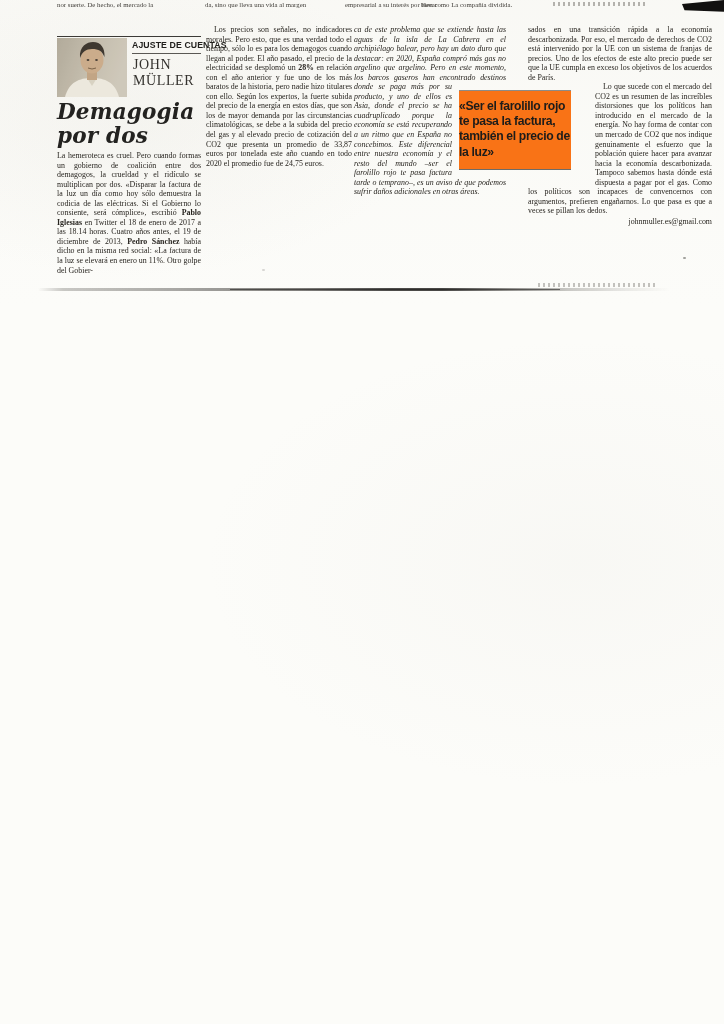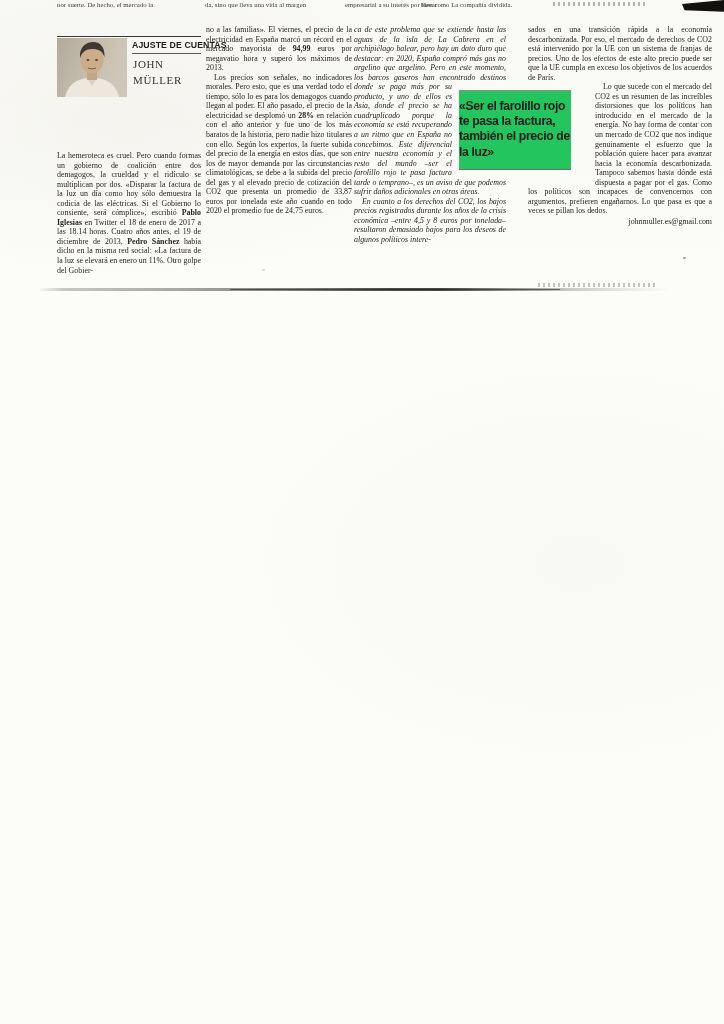--- a/index.html
+++ b/index.html
@@ -42,21 +42,21 @@
   .photo{position:absolute;left:57px;top:38px;width:70px;height:59px;overflow:hidden;background:#c6bfb0;}
   .section-label{
     position:absolute;left:132px;top:40px;width:72px;
     font-family:"Liberation Sans", sans-serif;font-weight:bold;font-size:9px;line-height:10px;
     letter-spacing:0.1px;color:#21201d;transform:scaleX(0.97);transform-origin:left;
     white-space:nowrap;
   }
   .section-rule{position:absolute;left:132px;top:53px;width:69px;height:1px;background:#5a5854;}
   .author-name{
     position:absolute;left:133px;top:57px;
-    font-size:11px;line-height:15.5px;letter-spacing:0.6px;color:#34322e;
+    font-size:14px;line-height:15.5px;letter-spacing:0.6px;color:#34322e;
   }
   .headline{
     position:absolute;left:57px;top:100px;
     font-family:"DejaVu Serif", serif;font-style:italic;font-weight:600;
     font-size:21.5px;line-height:24px;color:#232220;letter-spacing:0.2px;
   }
 
   
   .col{
     position:absolute;top:25px;
@@ -76,21 +76,21 @@
     text-align:right;font-weight:normal;font-size:7.9px;line-height:10px;margin-top:1px;
   }
 
   
   .pullquote{
     position:absolute;left:459px;top:90px;width:112px;
     border-top:1px solid #8d8b87;border-bottom:1px solid #6e6c68;
     padding:8px 0 9px;
     font-family:"Liberation Sans", sans-serif;font-weight:bold;
     font-size:12.2px;line-height:15.2px;letter-spacing:-0.35px;color:#1d1c1a;
-    text-align:left;background:#22c55e;
+    text-align:left;background:#f97316;
   }
 
   
   .smudge{
     position:absolute;left:38px;top:288px;width:632px;height:3px;
     background:linear-gradient(90deg,
       rgba(80,78,73,0) 0%, rgba(80,78,73,0.30) 4%, rgba(66,64,60,0.45) 22%,
       rgba(48,46,43,0.62) 42%, rgba(32,31,29,0.80) 56%, rgba(32,31,29,0.82) 64%,
       rgba(55,53,50,0.55) 74%, rgba(95,93,88,0.32) 84%, rgba(130,128,122,0.15) 93%,
       rgba(130,128,122,0) 100%);
@@ -154,47 +154,43 @@
 </div>
 
 <div class="section-label">AJUSTE DE CUENTAS</div>
 <div class="section-rule"></div>
 <div class="author-name">
   <div>JOHN</div>
   <div>MÜLLER</div>
 </div>
 
 <div class="headline">
+  <div>Demagogia</div>
+  <div>por dos</div>
 </div>
 
 <div class="pullquote">
   <span>«Ser el farolillo rojo te pasa la factura, también el precio de la luz»</span>
 </div>
 
 <div class="col col1">
   <p class="noind">
     <span>La hemeroteca es cruel. Pero cuando formas un gobierno de coalición entre dos demagogos, la crueldad y el ridículo se multiplican por dos. «Disparar la factura de la luz un día como hoy sólo demuestra la codicia de las eléctricas. Si el Gobierno lo consiente, será cómplice», escribió </span><b class="bd">Pablo Iglesias</b><span> en Twitter el 18 de enero de 2017 a las 18.14 horas. Cuatro años antes, el 19 de diciembre de 2013, </span><b class="bd">Pedro Sánchez</b><span> había dicho en la misma red social: «La factura de la luz se elevará en enero un 11%. Otro golpe del Gobier-</span>
   </p>
 </div>
 
 <div class="col col2">
-  <p class="noind">
-    <span>no a las familias». El viernes, el precio de la electricidad en España marcó un récord en el mercado mayorista de </span><b class="bd">94,99</b><span> euros por megavatio hora y superó los máximos de 2013.</span>
-  </p>
   <p>
     <span>Los precios son señales, no indicadores morales. Pero esto, que es una verdad todo el tiempo, sólo lo es para los demagogos cuando llegan al poder. El año pasado, el precio de la electricidad se desplomó un </span><b class="bd">28%</b><span> en relación con el año anterior y fue uno de los más baratos de la historia, pero nadie hizo titulares con ello. Según los expertos, la fuerte subida del precio de la energía en estos días, que son los de mayor demanda por las circunstancias climatológicas, se debe a la subida del precio del gas y al elevado precio de cotización del CO2 que presenta un promedio de 33,87 euros por tonelada este año cuando en todo 2020 el promedio fue de 24,75 euros.</span>
   </p>
 </div>
 
 <div class="col col3">
   <p class="noind">
     <span>ca de este problema que se extiende hasta las aguas de la isla de La Cabrera en el archipiélago balear, pero hay un dato duro que destacar: en 2020, España compró más gas no argelino que argelino. Pero en este momento, los barcos gaseros han encontrado destinos donde se paga más por su </span><span class="cut-r"></span><span>producto, y uno de ellos es Asia, donde el precio se ha cuadruplicado porque la economía se está recuperando a un ritmo que en España no concebimos. Este diferencial entre nuestra economía y el resto del mundo –ser el farolillo rojo te pasa factura tarde o temprano–, es un aviso de que podemos sufrir daños adicionales en otras áreas.</span>
-  </p>
-  <p>
-    <span>En cuanto a los derechos del CO2, los bajos precios registrados durante los años de la crisis económica –entre 4,5 y 8 euros por tonelada– resultaron demasiado bajos para los deseos de algunos políticos intere-</span>
   </p>
 </div>
 
 <div class="col col4">
   <p class="noind">
     <span>sados en una transición rápida a la economía descarbonizada. Por eso, el mercado de derechos de CO2 está intervenido por la UE con un sistema de franjas de precios. Uno de los efectos de este alto precio puede ser que la UE cumpla en exceso los objetivos de los acuerdos de París.</span>
   </p>
   <p>
     <span class="cut-l"></span><span>Lo que sucede con el mercado del CO2 es un resumen de las increíbles distorsiones que los políticos han introducido en el mercado de la energía. No hay forma de contar con un mercado de CO2 que nos indique genuinamente el esfuerzo que la población quiere hacer para </span><span>avanzar hacia la economía descarbonizada. Tampoco sabemos hasta dónde está dispuesta a pagar por el gas. Como los políticos son incapaces de convencernos con argumentos, prefieren engañarnos. Lo que pasa es que a veces se pillan los dedos.</span>
   </p>

